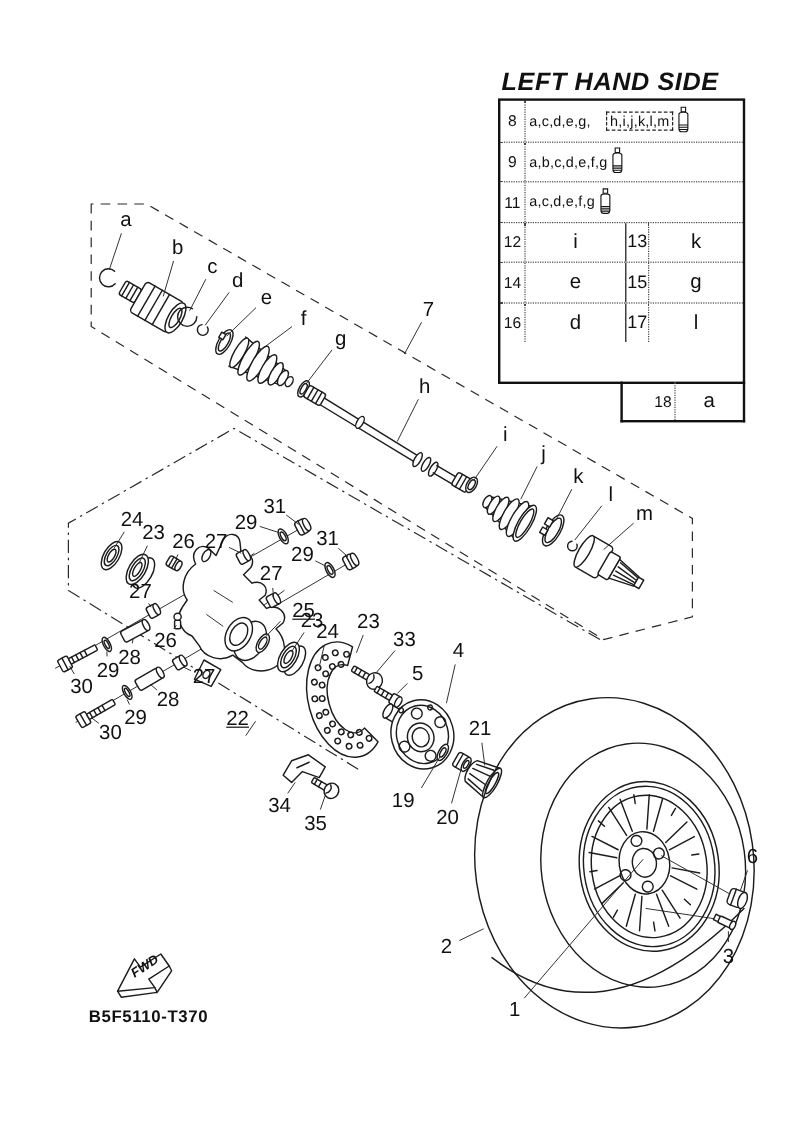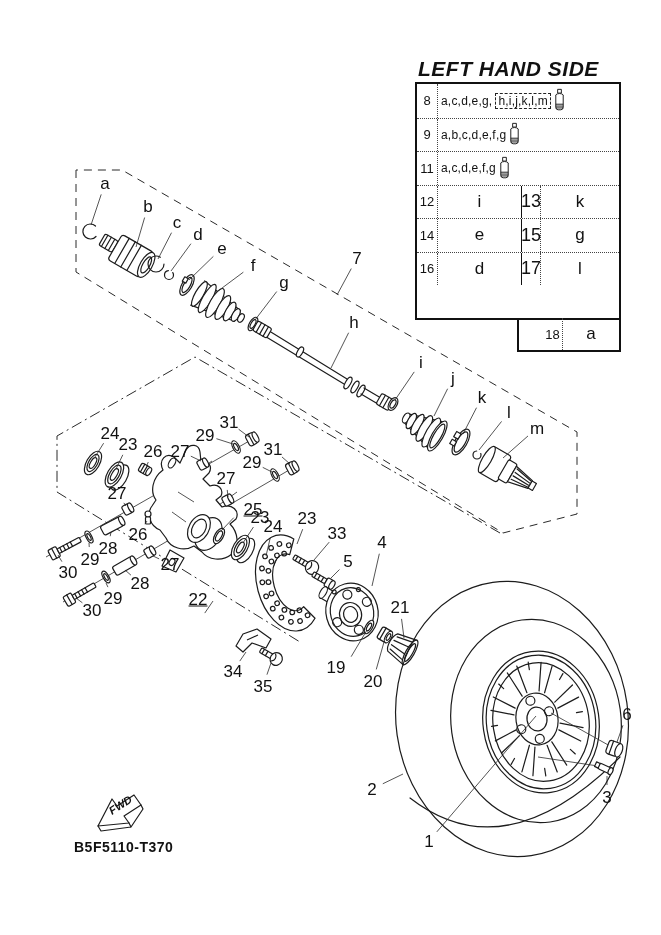--- a/index.html
+++ b/index.html
@@ -9,23 +9,23 @@
          font:italic 700 21px/1.1 "Liberation Sans",sans-serif;letter-spacing:.5px;white-space:nowrap;}
   
   .tbl{position:absolute;left:415px;top:82px;width:206px;}
   .tmain{position:relative;border:2px solid #111;box-sizing:border-box;width:206px;height:238px;}
   .trow{display:flex;height:33.5px;box-sizing:border-box;align-items:stretch;}
   .trow + .trow{border-top:1.5px dotted #444;}
   .cell{display:flex;align-items:center;justify-content:center;box-sizing:border-box;}
   .numc{width:21px;font-size:13px;border-right:1.5px dotted #444;}
   .letc{flex:1;justify-content:flex-start;padding-left:3px;font-size:12px;letter-spacing:.2px;gap:2px;}
   .pair-l{width:83px;font-size:17px;}
-  .num2{width:20px;font-size:18px;border-left:1.5px solid #111;border-right:1.5px dotted #444;}
+  .num2{width:20px;font-size:15px;border-left:1.5px solid #111;border-right:1.5px dotted #444;}
   .pair-r{flex:1;font-size:17px;}
-  .dbox{display:inline-block;border:1.5px dashed #222;padding:0 2px;margin-left:1px;}
+  .dbox{display:inline-block;border:1.5px dashed #222;padding:0 2px;margin-left:11px;}
   .tube{width:13px;height:25px;flex:0 0 auto;}
   .tube path{stroke:#111;stroke-width:1;fill:#fff;}
   .tube line{stroke:#111;stroke-width:1;}
   .r18{position:absolute;left:102px;top:236px;width:104px;height:34px;border:2px solid #111;
        border-top:none;box-sizing:border-box;display:flex;}
   .r18 .numc{width:20px;border-left:none;margin-left:24px;}
   
   .co{position:absolute;transform:translate(-50%,-50%);font:400 17px/1 "Liberation Sans",sans-serif;
       color:#111;white-space:nowrap;}
   .code{position:absolute;left:74px;top:840px;font:700 14px/1 "Liberation Sans",sans-serif;letter-spacing:.5px;}

